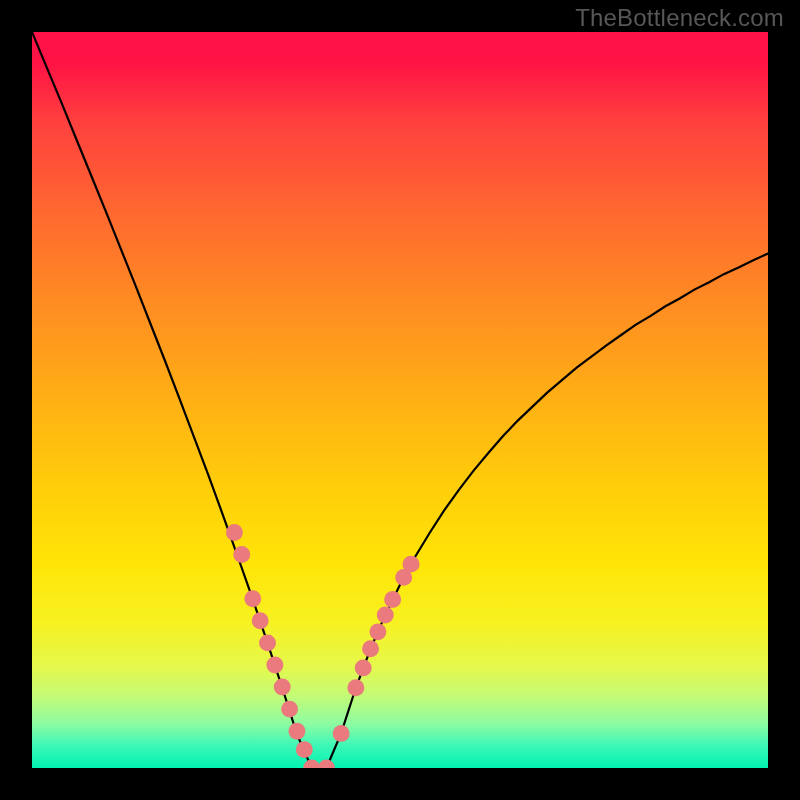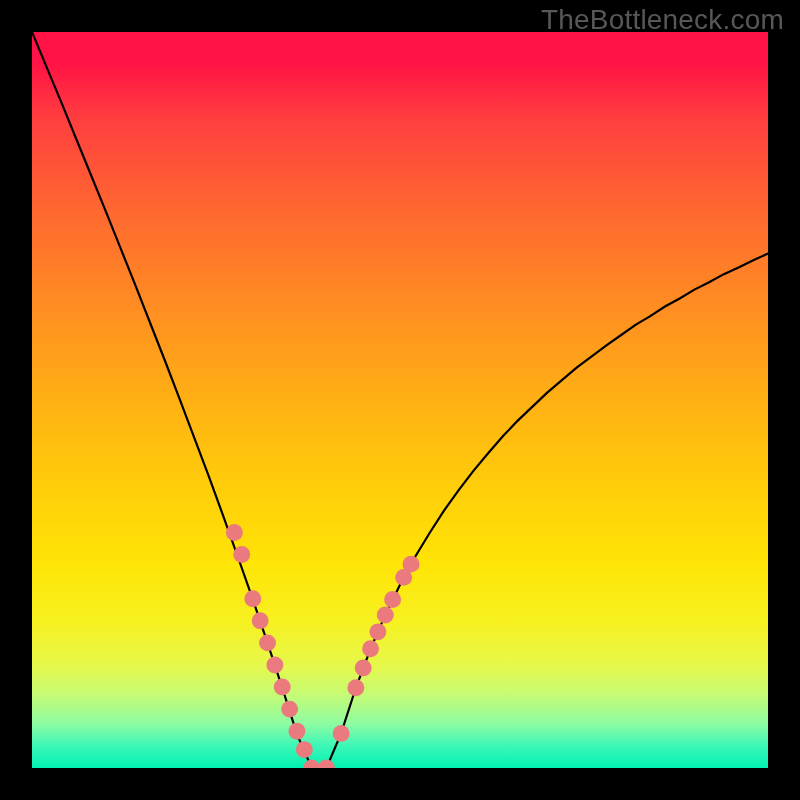--- a/index.html
+++ b/index.html
@@ -15,21 +15,21 @@
     position: relative;
     width: 800px;
     height: 800px;
     background: #000;
   }
   .watermark {
     position: absolute;
     top: 4px;
     right: 16px;
     color: #575757;
-    font-size: 28px;
+    font-size: 24px;
     font-weight: 400;
     letter-spacing: 0.2px;
     z-index: 10;
   }
   .plot-area {
     position: absolute;
     left: 32px;
     top: 32px;
     width: 736px;
     height: 736px;

